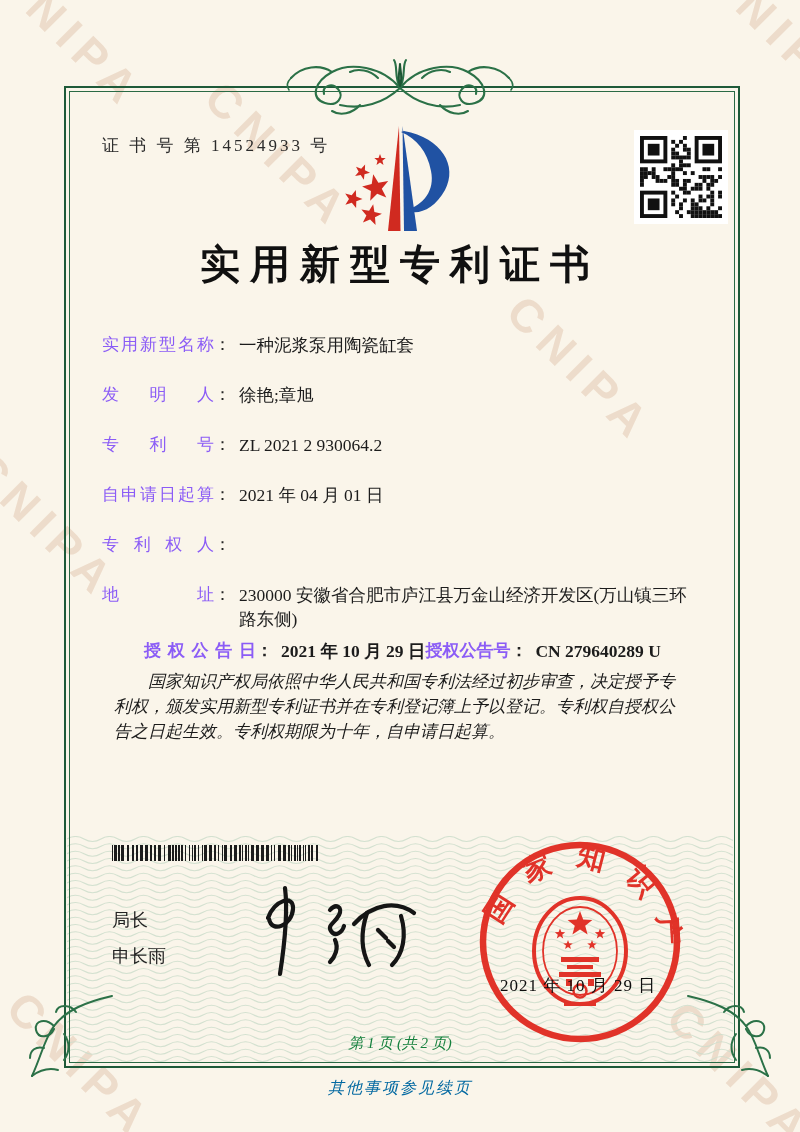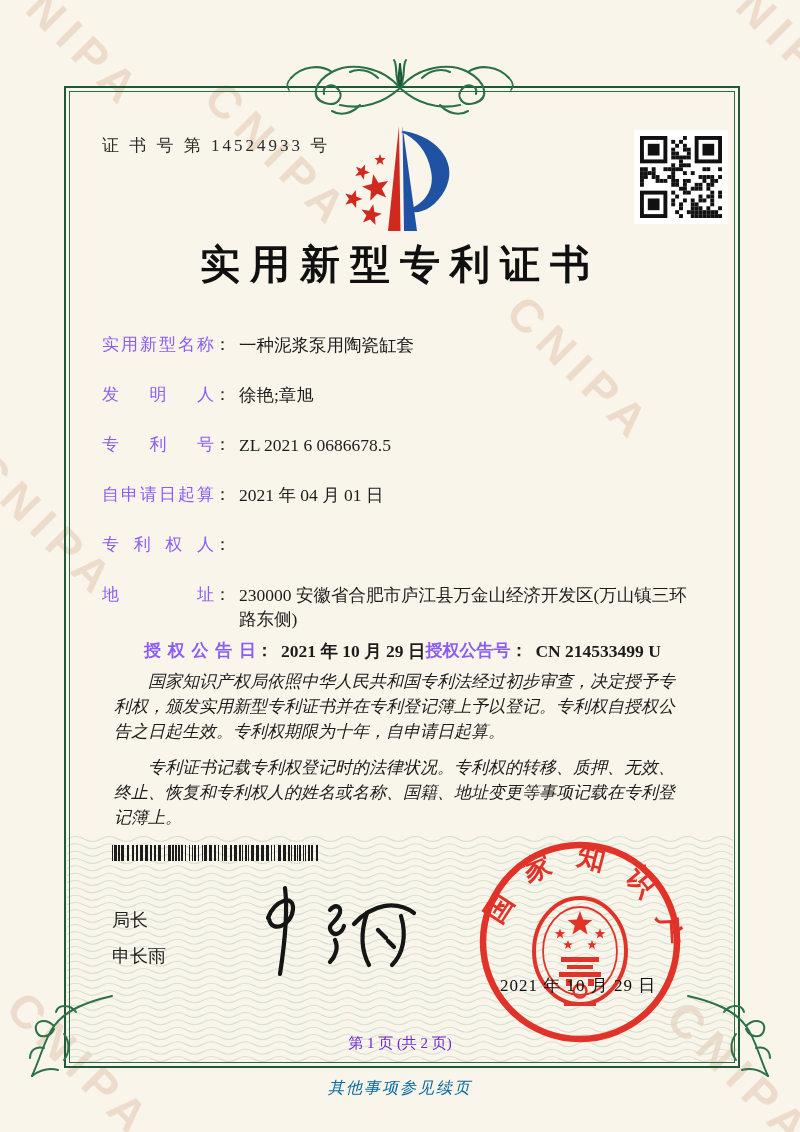--- a/index.html
+++ b/index.html
@@ -42,21 +42,21 @@
          line-height:1.46;font-style:italic;color:#1b1b1b;}
   .paras p{margin:12px;text-indent:2em;}
   
   .barcode{position:absolute;left:112px;top:845px;width:208px;height:16px;}
   .signer-title{position:absolute;left:112px;top:908px;font-size:18px;color:#222;}
   .signer-name{position:absolute;left:112px;top:944px;font-size:18px;color:#222;}
   .signature{position:absolute;left:238px;top:882px;width:195px;height:98px;}
   .seal{position:absolute;left:476px;top:838px;width:208px;height:208px;opacity:.93;}
   .seal-date{position:absolute;left:500px;top:974px;width:175px;font-size:17px;
              letter-spacing:1px;color:#0e0e0e;white-space:nowrap;}
-  .page-info{position:absolute;left:0;right:0;top:1034px;text-align:center;font-size:15px;color:#6d28d9;}
+  .page-info{position:absolute;left:0;right:0;top:1034px;text-align:center;font-size:15px;color:#15803d;font-style:italic;}
   .continuation{position:absolute;left:0;right:0;top:1078px;text-align:center;font-size:16px;
                 font-style:italic;color:#0369a1;letter-spacing:2px;}
 </style>
 </head>
 <body>
 
 <div class="page">
 
   <div class="wm" style="left:-22px;top:8px;">CNIPA</div>
   <div class="wm" style="left:688px;top:6px;">CNIPA</div>
@@ -295,21 +295,21 @@
       <span class="val">一种泥浆泵用陶瓷缸套</span>
     </div>
     <div class="frow">
       <span class="lbl">发明人</span>
         <span class="colon">：</span>
       <span class="val">徐艳;章旭</span>
     </div>
     <div class="frow">
       <span class="lbl">专利号</span>
         <span class="colon">：</span>
-      <span class="val">ZL 2021 6 0686678.5</span>
+      <span class="val">ZL 2021 2 930064.2</span>
     </div>
     <div class="frow">
       <span class="lbl">自申请日起算</span>
         <span class="colon">：</span>
       <span class="val">2021 年 04 月 01 日</span>
     </div>
     <div class="frow">
       <span class="lbl">专利权人</span>
         <span class="colon">：</span>
     </div>
@@ -320,28 +320,27 @@
     </div>
     <div class="frow grant">
       <span class="pair">
         <span class="lbl">授权公告日</span>
           <span class="colon">：</span>
         <span class="val">2021 年 10 月 29 日</span>
       </span>
       <span class="pair">
         <span class="lbl" style="width:auto;">授权公告号</span>
           <span class="colon">：</span>
-        <span class="val">CN 214533499 U</span>
+        <span class="val">CN 279640289 U</span>
       </span>
     </div>
   </div>
 
   <div class="paras">
     <p>国家知识产权局依照中华人民共和国专利法经过初步审查，决定授予专利权，颁发实用新型专利证书并在专利登记簿上予以登记。专利权自授权公告之日起生效。专利权期限为十年，自申请日起算。</p>
-    <p>专利证书记载专利权登记时的法律状况。专利权的转移、质押、无效、终止、恢复和专利权人的姓名或名称、国籍、地址变更等事项记载在专利登记簿上。</p>
   </div>
 
   <svg class="barcode" id="barcode" viewBox="0 0 208 16" preserveAspectRatio="none">
       <rect x="0" y="0" width="1" height="16" fill="#1c1c1c"></rect>
       <rect x="2" y="0" width="3" height="16" fill="#1c1c1c"></rect>
       <rect x="6" y="0" width="2" height="16" fill="#1c1c1c"></rect>
       <rect x="9" y="0" width="3" height="16" fill="#1c1c1c"></rect>
       <rect x="15" y="0" width="2" height="16" fill="#1c1c1c"></rect>
       <rect x="20" y="0" width="2" height="16" fill="#1c1c1c"></rect>
       <rect x="24" y="0" width="2" height="16" fill="#1c1c1c"></rect>

